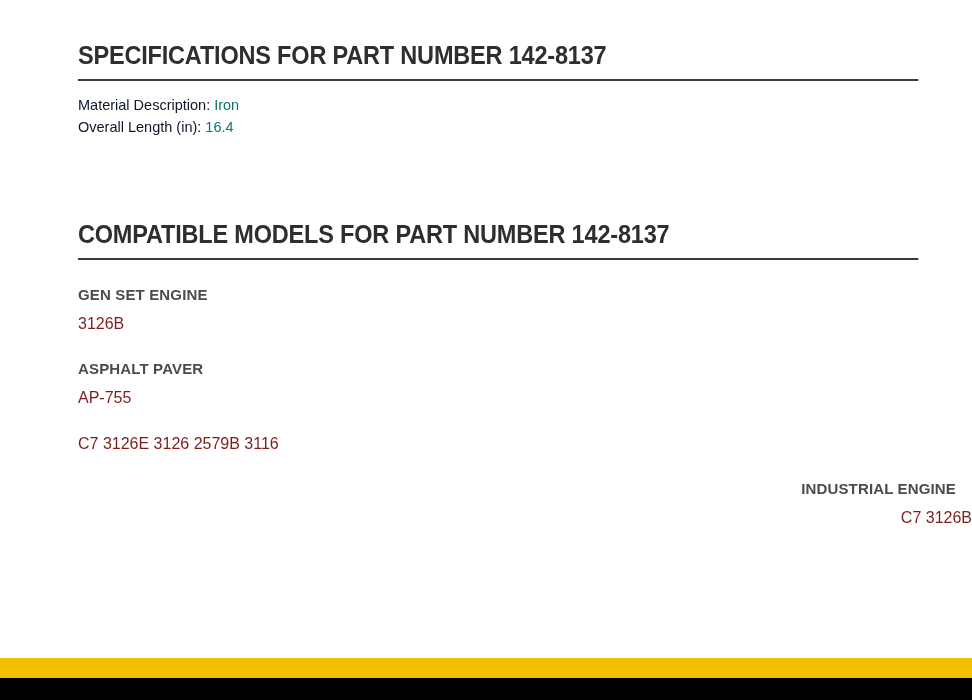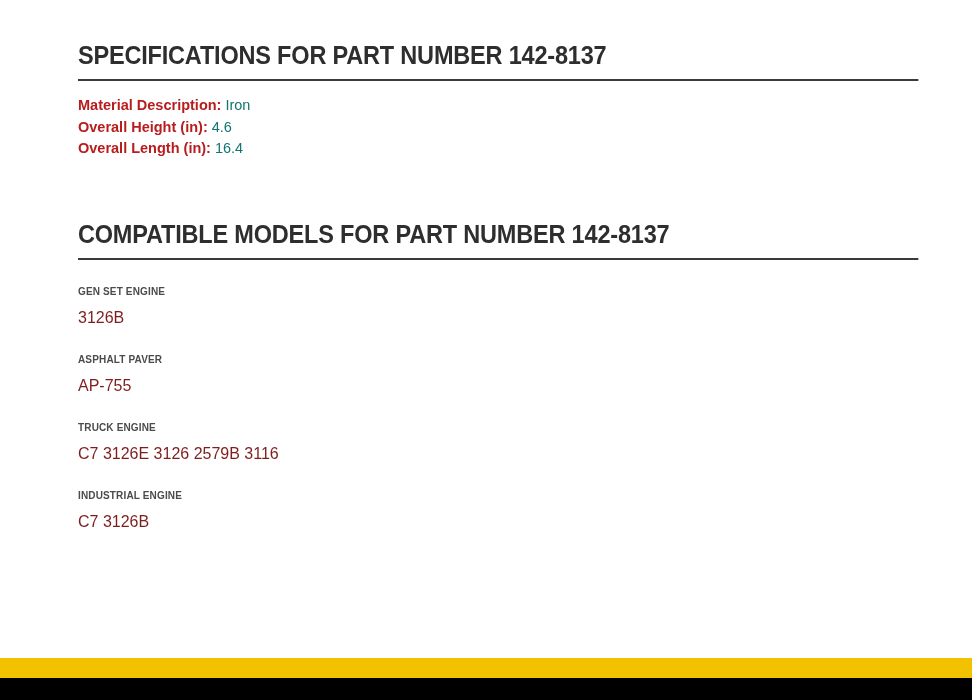--- a/index.html
+++ b/index.html
@@ -48,44 +48,45 @@
     list-style: none;
     margin-top: 14px;
   }
   .spec-row {
     font-size: 14.5px;
     color: #3a3a3a;
     line-height: 21.5px;
     white-space: nowrap;
   }
   .spec-label {
-    font-weight: bold;
-    color: #b91c1c;
+    font-weight: normal;
+    color: #0f172a;
   }
   .spec-value {
     font-weight: normal;
     color: #0f766e;
   }
   #models-section {
     position: absolute;
     left: 78px;
     top: 220px;
     width: 894px;
   }
   .models-body {
     margin-top: 26px;
   }
   .model-group {
     margin-bottom: 26px;
   }
   .model-group:last-child {
     margin-bottom: 0;
+    text-align: right;
   }
   .model-category {
-    font-size: 10px;
+    font-size: 15px;
     font-weight: bold;
     color: #4b4b4b;
     letter-spacing: 0.15px;
     text-transform: uppercase;
     margin: 0 16px 11px 0;
   }
   .model-values {
     font-size: 16px;
     color: #7f1d1d;
     margin: 0;
@@ -121,43 +122,38 @@
 <div class="page">
 
   <section id="spec-section">
     <h2 class="section-title">SPECIFICATIONS FOR PART NUMBER 142-8137</h2>
     <ul class="spec-list">
       <li class="spec-row">
         <span class="spec-label">Material Description:</span>
         <span class="spec-value">Iron</span>
       </li>
       <li class="spec-row">
-        <span class="spec-label">Overall Height (in):</span>
-        <span class="spec-value">4.6</span>
-      </li>
-      <li class="spec-row">
         <span class="spec-label">Overall Length (in):</span>
         <span class="spec-value">16.4</span>
       </li>
     </ul>
   </section>
 
   <section id="models-section">
     <h2 class="section-title">COMPATIBLE MODELS FOR PART NUMBER 142-8137</h2>
     <div class="models-body">
       <div class="model-group">
         <h3 class="model-category">GEN SET ENGINE</h3>
         <p class="model-values">3126B</p>
       </div>
       <div class="model-group">
         <h3 class="model-category">ASPHALT PAVER</h3>
         <p class="model-values">AP-755</p>
       </div>
       <div class="model-group">
-        <h3 class="model-category">TRUCK ENGINE</h3>
         <p class="model-values">C7 3126E 3126 2579B 3116</p>
       </div>
       <div class="model-group">
         <h3 class="model-category">INDUSTRIAL ENGINE</h3>
         <p class="model-values">C7 3126B</p>
       </div>
     </div>
   </section>
 
 </div>

